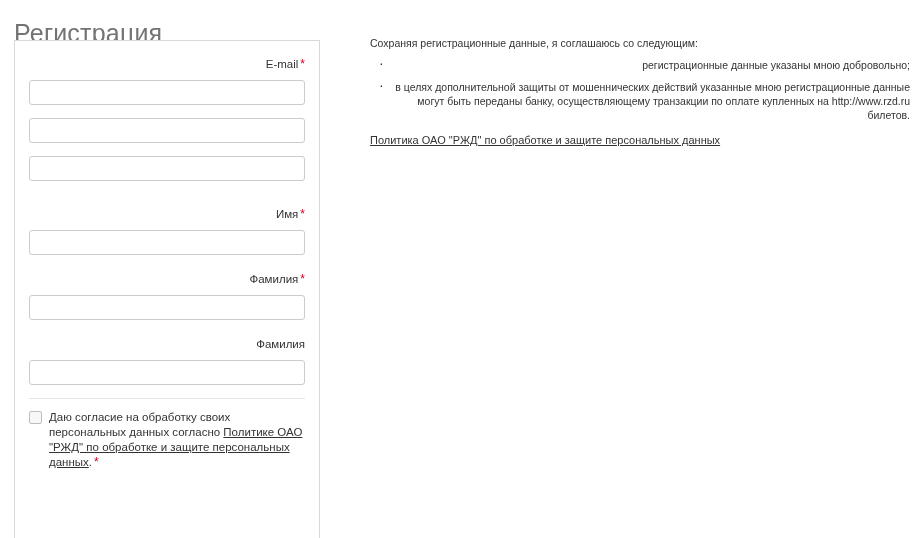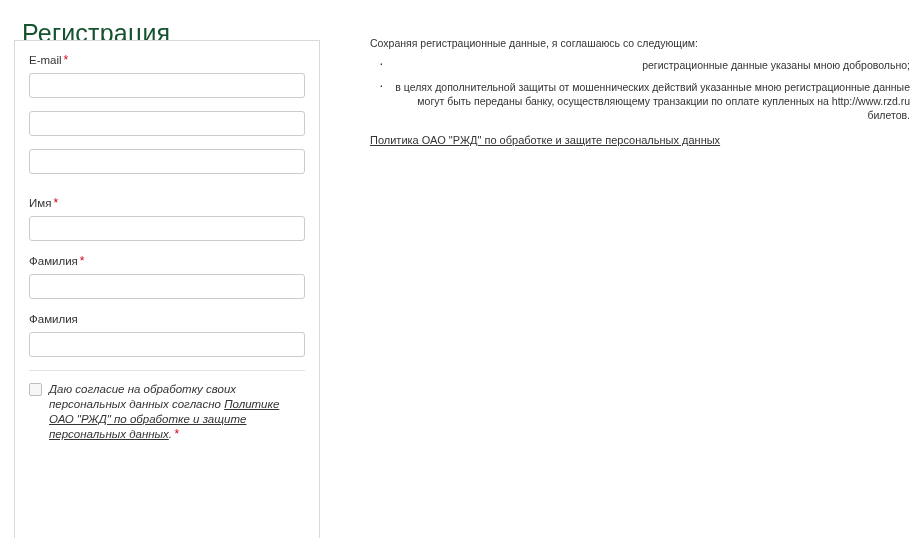--- a/index.html
+++ b/index.html
@@ -14,23 +14,22 @@
     color: #333333;
     overflow: hidden;
     position: relative;
   }
   .page-title {
     position: absolute;
     left: 14px;
     top: 2px;
     font-size: 25px;
     font-weight: 400;
-    color: #14532d;
+    color: #737373;
     letter-spacing: 0.2px;
-    margin-left: 8px;
   }
   .form-panel {
     position: absolute;
     left: 14px;
     top: 40px;
     width: 306px;
     height: 500px;
     border: 1px solid #d9d9d9;
     border-bottom: none;
     background: #fff;
@@ -43,21 +42,22 @@
     margin-bottom: 13px;
     position: relative;
   }
   .field.gap-after {
     margin-bottom: 22px;
   }
   .field-label {
     font-size: 11.5px;
     color: #333;
     margin-bottom: 5px;
-    line-height: 15px;
+    line-height: 22px;
+    text-align: right;
   }
   .req {
     color: #d0021b;
     font-size: 12px;
     margin-left: 2px;
   }
   .text-input {
     width: 100%;
     height: 25px;
     box-sizing: border-box;
@@ -80,21 +80,20 @@
   }
   .checkbox-block {
     margin-top: 8px;
     border-top: 1px solid #e3e3e3;
     padding-top: 11px;
   }
   .check-row {
     display: flex;
     align-items: flex-start;
     margin-bottom: 14px;
-    font-style: italic;
   }
   .check-box {
     width: 11px;
     height: 11px;
     min-width: 11px;
     border: 1px solid #bdbdbd;
     background: #f7f7f7;
     border-radius: 2px;
     margin-top: 1px;
     margin-right: 7px;

